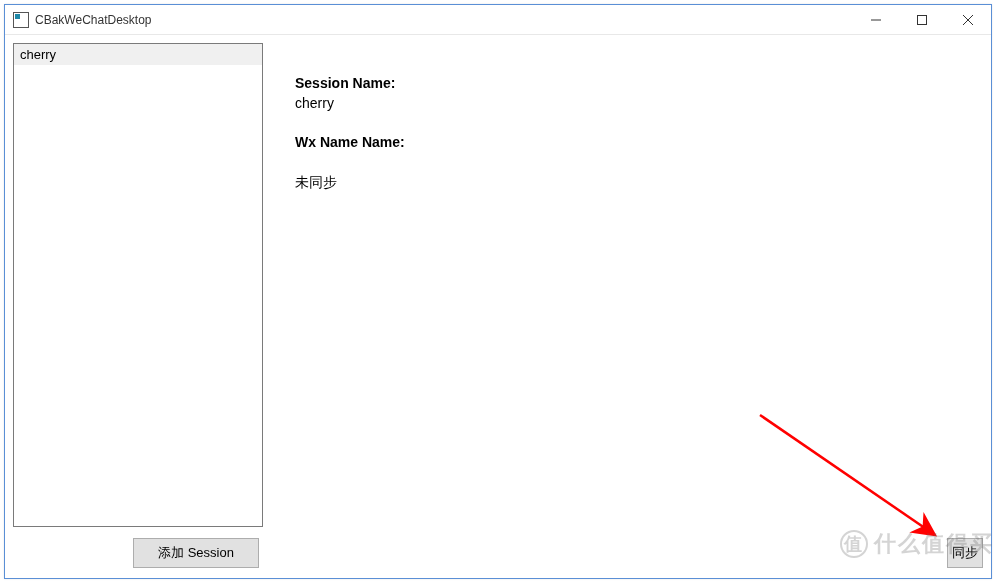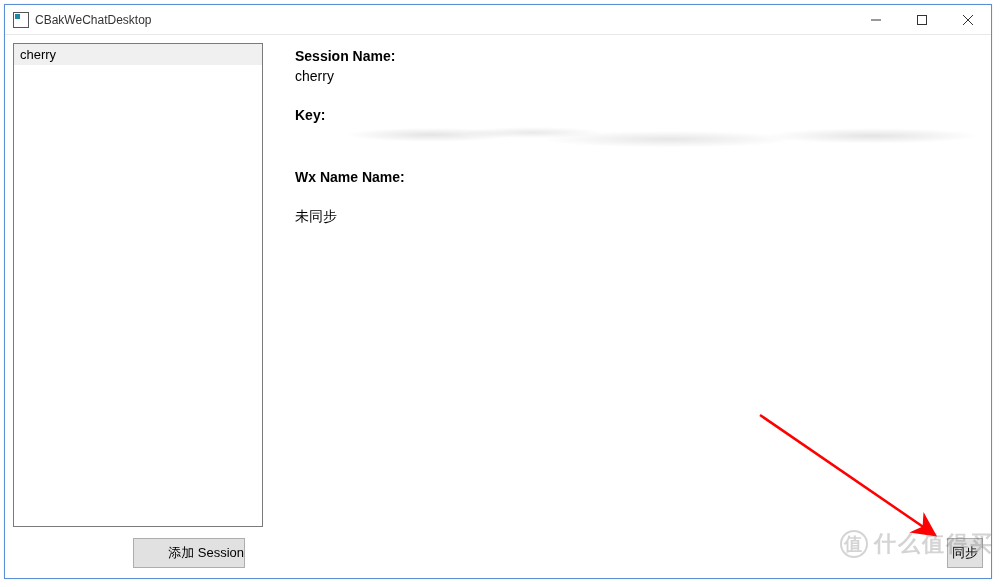--- a/index.html
+++ b/index.html
@@ -69,21 +69,21 @@
       background: #fff;
     }
     .session-item {
       padding: 3px 6px;
       background: #f0f0f0;
       font-size: 13px;
       color: #000;
     }
     .details {
       position: absolute;
-      left: 290px; top: 12px;
+      left: 290px; top: 39px;
       right: 10px;
       color: #000;
       font-size: 14px;
       line-height: 1.4;
     }
     .field { margin-bottom: 20px; }
     .field-label { font-weight: bold; }
     .field-value { font-weight: normal; }
     .redacted {
       height: 22px;
@@ -98,21 +98,21 @@
       position: absolute;
       border: 1px solid #adadad;
       background: #e1e1e1;
       font-size: 13px;
       text-align: center;
       padding: 5px 0;
       font-family: inherit;
       cursor: pointer;
     }
     .btn-exit { left: 20px; bottom: 10px; width: 88px; }
-    .btn-add { left: 128px; bottom: 10px; width: 112px; text-align: right; }
+    .btn-add { left: 128px; bottom: 10px; width: 126px; }
     .btn-sync { right: 8px; bottom: 10px; width: 36px; }
     .arrow-svg {
       position: absolute;
       left: 750px; top: 375px;
       pointer-events: none;
     }
     .watermark {
       position: absolute;
       right: 6px; bottom: 28px;
       color: rgba(100,100,100,0.28);
@@ -166,24 +166,20 @@
     <div class="session-list">
       <div class="session-item">cherry</div>
     </div>
 
     <div class="details">
       <div class="field">
         <div class="field-label">Session Name:</div>
         <div class="field-value">cherry</div>
       </div>
       <div class="field">
-        <div class="field-label">Key:</div>
-        <div class="redacted"></div>
-      </div>
-      <div class="field">
         <div class="field-label">Wx Name Name:</div>
         <div class="field-value"></div>
       </div>
       <div class="field">
         <div class="field-value">未同步</div>
       </div>
     </div>
 
     <button class="btn btn-add">添加 Session</button>
     <button class="btn btn-sync">同步</button>

